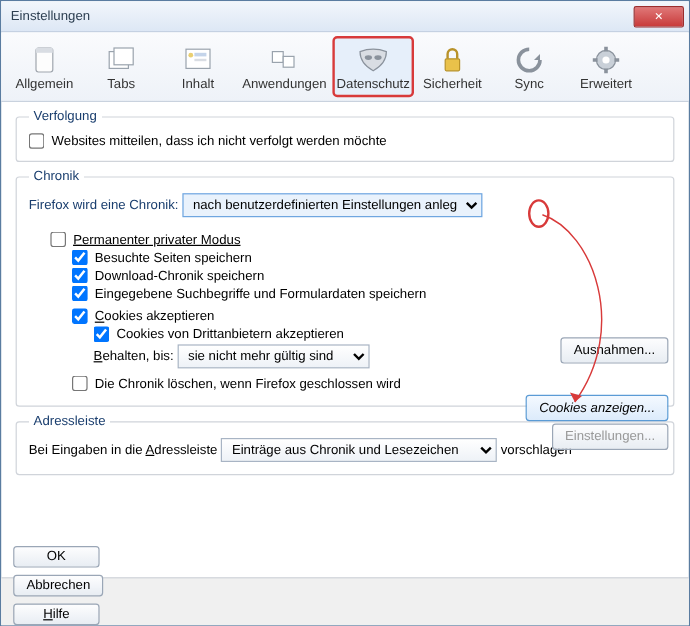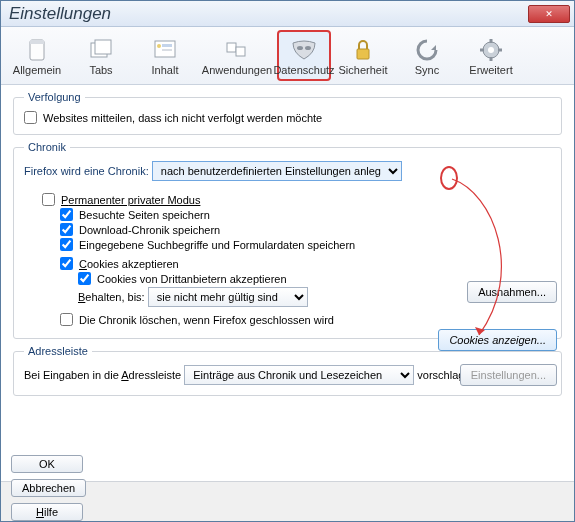--- a/index.html
+++ b/index.html
@@ -19,21 +19,21 @@
     display: flex; flex-direction: column;
   }
   .titlebar {
     height: 26px;
     background: linear-gradient(#f2f6fb, #dde7f5);
     border-bottom: 1px solid #b8c7db;
     display: flex; align-items: center;
     padding: 0 4px 0 8px;
     color: #2c3e50;
   }
-  .titlebar .title { flex: 1; font-size: 17px; font-style: italic; }
+  .titlebar .title { flex: 1; font-size: 11px; }
   .closebtn {
     width: 42px; height: 18px;
     background: linear-gradient(#e07878, #c83a3a);
     border: 1px solid #9c2c2c;
     border-radius: 2px;
     color: #fff; font-size: 9px;
     display:flex; align-items:center; justify-content:center;
   }
   .toolbar {
     height: 58px;
@@ -161,21 +161,21 @@
     </div>
     <div class="tool" style="width:80px">
       <span class="ico">
         <svg width="26" height="26">
             <rect x="3" y="6" width="9" height="9" fill="#fff" stroke="#9aa3ad"></rect>
             <rect x="12" y="10" width="9" height="9" fill="#fff" stroke="#9aa3ad"></rect>
           </svg>
       </span>
       <span>Anwendungen</span>
     </div>
-    <div class="tool active" style="width:54px">
+    <div class="tool active" style="width:68px">
       <span class="ico">
         <svg width="30" height="26">
             <path d="M4 6 Q15 2 26 6 Q26 16 15 22 Q4 16 4 6 Z" fill="#d9dde3" stroke="#8a929c"></path>
             <ellipse cx="11" cy="11" rx="3" ry="2" fill="#8a929c"></ellipse>
             <ellipse cx="19" cy="11" rx="3" ry="2" fill="#8a929c"></ellipse>
           </svg>
       </span>
       <span>Datenschutz</span>
     </div>
     <div class="tool">
@@ -276,21 +276,21 @@
         <input type="checkbox" style="">
         <span>Die Chronik löschen, wenn Firefox geschlossen wird</span>
       </label>
 
       <div class="side-btns" style="top:128px;">
         <button class="btn">Ausnahmen...</button>
       </div>
       <div class="side-btns" style="top:176px;">
         <button class="btn hl" style="min-width:110px">Cookies anzeigen...</button>
       </div>
-      <div class="side-btns" style="top:211px;">
+      <div class="side-btns" style="top:200px;">
         <button class="btn" disabled="">Einstellungen...</button>
       </div>
 
       <svg class="arrow" style="left:0; top:0;" width="540" height="240">
         <path d="M 438 26 C 480 40, 510 120, 465 182" fill="none" stroke="#d83a3a" stroke-width="1.2"></path>
         <path d="M465 182 l-4 -8 l10 3 z" fill="#d83a3a"></path>
       </svg>
     </fieldset>
 
     <fieldset>

